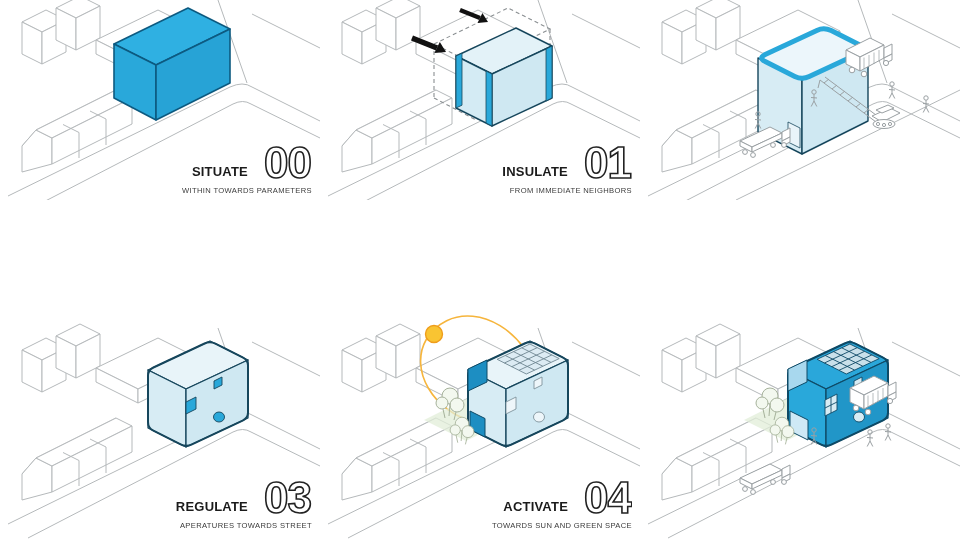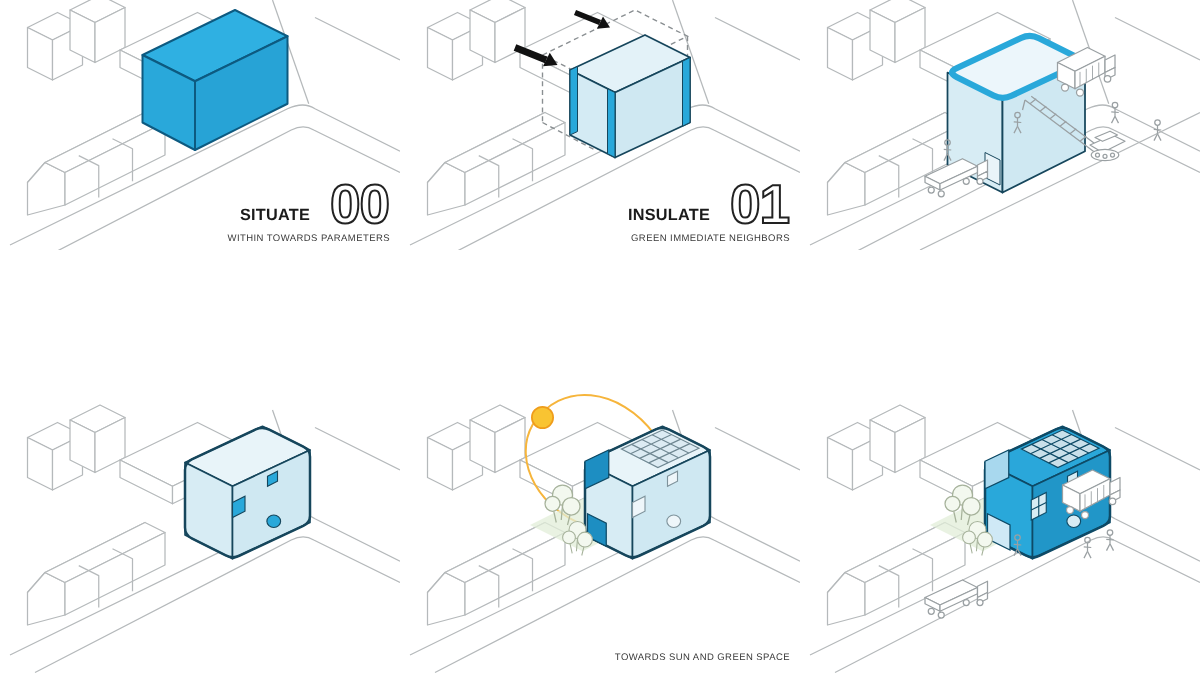--- a/index.html
+++ b/index.html
@@ -155,21 +155,21 @@
         <polygon points="126,52 114.4,52.9 119.8,42.1"></polygon>
       </g>
     </svg>
     <figcaption class="caption">
       <div class="cap-row">
         <span class="word">INSULATE</span>
         <svg class="num-svg" width="58" height="42" viewBox="0 0 58 42">
           <text class="num-text" x="57" y="36">01</text>
         </svg>
       </div>
-      <div class="sub">GREEN IMMEDIATE NEIGHBORS</div>
+      <div class="sub">FROM IMMEDIATE NEIGHBORS</div>
     </figcaption>
   </figure>
 
   <figure class="panel p2">
     <svg class="diagram" width="320" height="200" viewBox="0 0 320 200">
       <use href="#sym-site"></use>
       <path d="M96,200 L320,90" stroke="#b5b9bb" stroke-width="1" fill="none"></path>
       <g>
         <polygon points="118,58 162,80 162,154 118,132" fill="#d7ecf4" stroke="#16465c" stroke-width="1.4" stroke-linejoin="round"></polygon>
         <polygon points="162,80 228,49 228,121 162,154" fill="#cfe8f2" stroke="#16465c" stroke-width="1.4" stroke-linejoin="round"></polygon>
@@ -194,20 +194,29 @@
         <polygon points="148,100 186,119 186,177 148,158" fill="#d7ecf4"></polygon>
         <polygon points="186,119 248,90 248,148 186,177" fill="#cfe8f2"></polygon>
         <path d="M148,152 L148,106 Q148,100 153.4,97.5 L204.6,73.5 Q210,71 215.4,73.7 L242.6,87.3 Q248,90 248,95.4 L248,142.6 Q248,148 242.6,150.7 L191.4,174.6 Q186,177 180.6,174.3 L153.4,160.7 Q148,158 148,152 Z" fill="none" stroke-width="2"></path>
       </g>
       <g fill="#29a8da" stroke="#16465c" stroke-width="0.9">
         <polygon points="186,132 196,127 196,139 186,144"></polygon>
         <polygon points="214,111 222,107 222,115 214,119"></polygon>
         <ellipse cx="219" cy="147" rx="5.5" ry="5"></ellipse>
       </g>
     </svg>
+    <figcaption class="caption">
+      <div class="cap-row">
+        <span class="word">REGULATE</span>
+        <svg class="num-svg" width="58" height="42" viewBox="0 0 58 42">
+          <text class="num-text" x="57" y="36">03</text>
+        </svg>
+      </div>
+      <div class="sub">APERATURES TOWARDS STREET</div>
+    </figcaption>
   </figure>
 
   <figure class="panel p4">
     <svg class="diagram" width="320" height="270" viewBox="0 0 320 270">
       <use href="#sym-site" transform="translate(0,58)"></use>
       <path d="M204,78 C176,40 128,34 106,70 C90,98 110,142 160,154" stroke="#f6b53c" stroke-width="1.6" fill="none"></path>
       <circle cx="114" cy="64" r="8.5" fill="#f9c432" stroke="#ef9d1b" stroke-width="1.4"></circle>
       <polygon points="104,150 148,128 190,149 146,171" fill="#e2eed8" opacity="0.75"></polygon>
       <g stroke="#16465c" stroke-width="1.3" stroke-linejoin="round">
         <polygon points="148,100 210,71 248,90 186,119" fill="#e8f4f9"></polygon>
@@ -225,20 +234,26 @@
       </g>
       <g fill="#eef6fa" stroke="#7f939c" stroke-width="0.9">
         <polygon points="186,132 196,127 196,139 186,144"></polygon>
         <polygon points="214,111 222,107 222,115 214,119"></polygon>
         <ellipse cx="219" cy="147" rx="5.5" ry="5"></ellipse>
       </g>
       <use href="#sym-trees" transform="translate(130,126)"></use>
       <use href="#sym-trees" transform="translate(142,154) scale(0.85)"></use>
     </svg>
     <figcaption class="caption">
+      <div class="cap-row">
+        <span class="word">ACTIVATE</span>
+        <svg class="num-svg" width="58" height="42" viewBox="0 0 58 42">
+          <text class="num-text" x="57" y="36">04</text>
+        </svg>
+      </div>
       <div class="sub">TOWARDS SUN AND GREEN SPACE</div>
     </figcaption>
   </figure>
 
   <figure class="panel p5">
     <svg class="diagram" width="320" height="270" viewBox="0 0 320 270">
       <use href="#sym-site" transform="translate(0,58)"></use>
       <polygon points="104,150 148,128 190,149 146,171" fill="#e2eed8" opacity="0.75"></polygon>
       <g stroke="#0e4a66" stroke-width="1.3" stroke-linejoin="round">
         <polygon points="148,100 210,71 248,90 186,119" fill="#2aa7da"></polygon>

